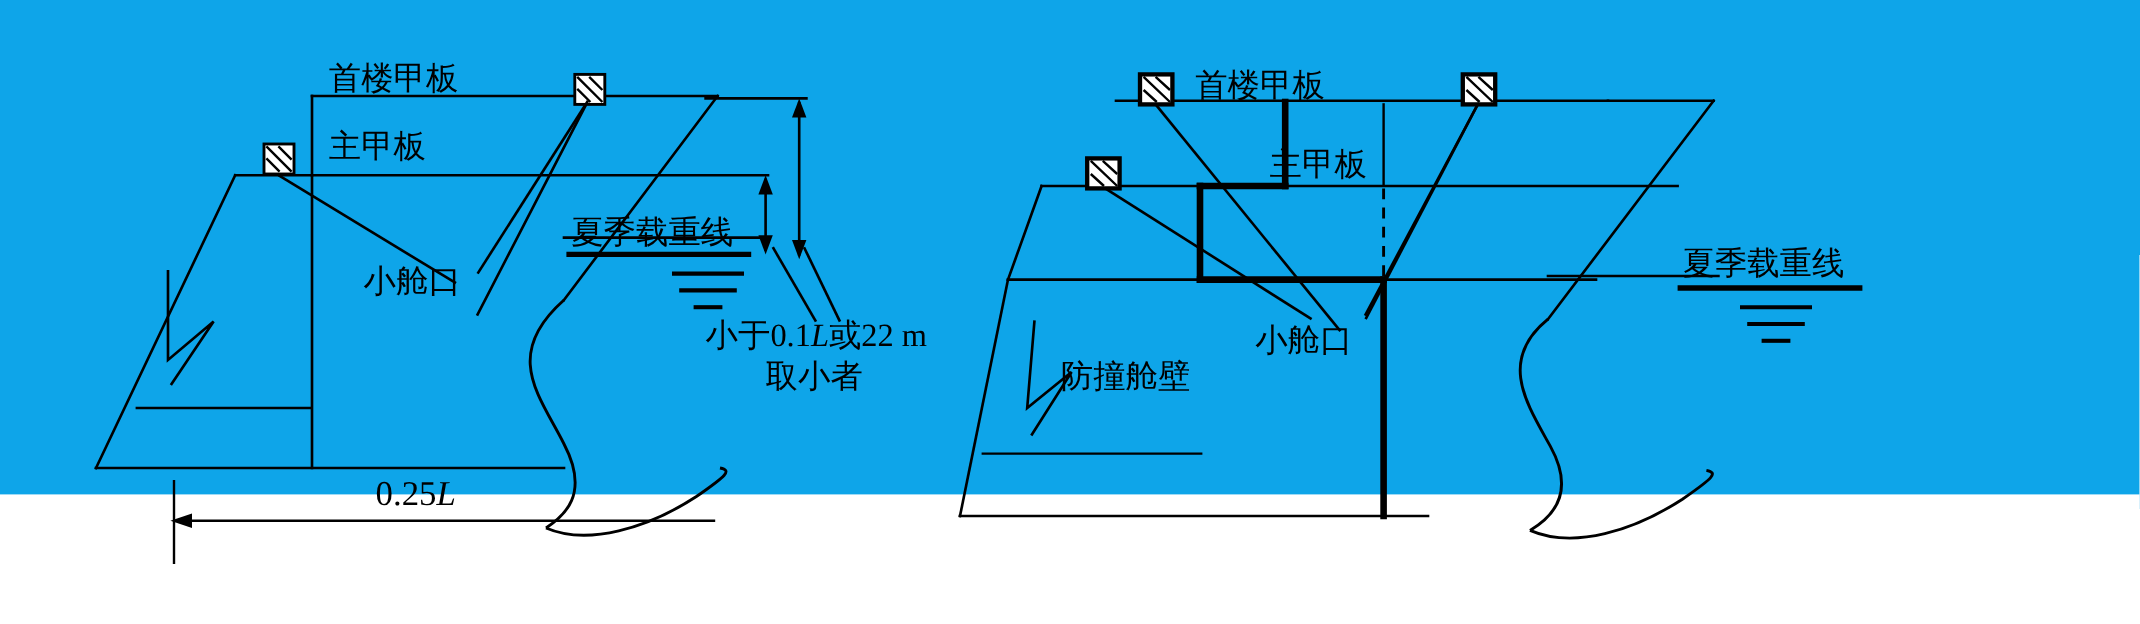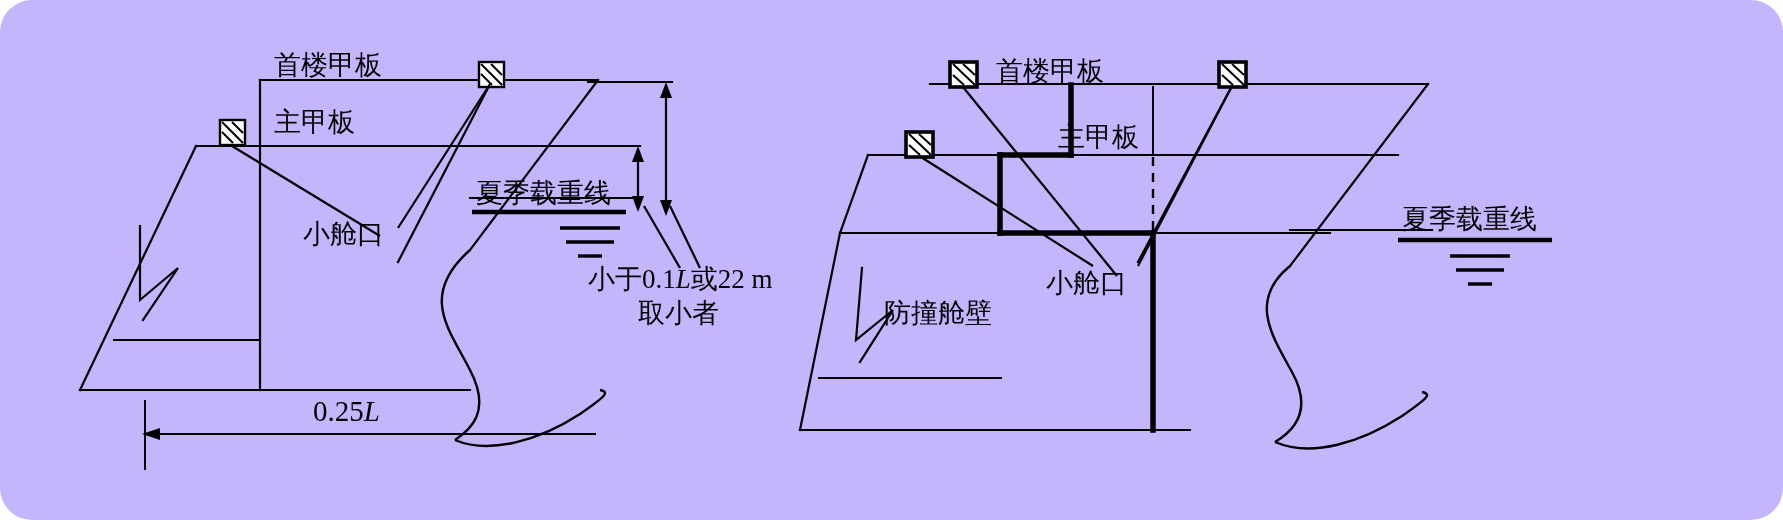--- a/index.html
+++ b/index.html
@@ -9,23 +9,22 @@
   }
   body {
     width: 1783px;
     height: 520px;
     font-family: "Liberation Serif", serif;
     overflow: hidden;
   }
   #stage {
     position: relative;
     width: 1783px;
-    height: 520px;
-    background: #c4b5fd;
-    border-radius: 32px;
+    height: 412px;
+    background: #0ea5e9;
   }
   svg.diagram {
     position: absolute;
     top: 0;
     left: 0;
     width: 1783px;
     height: 520px;
   }
   .ln {
     stroke: #000000;

